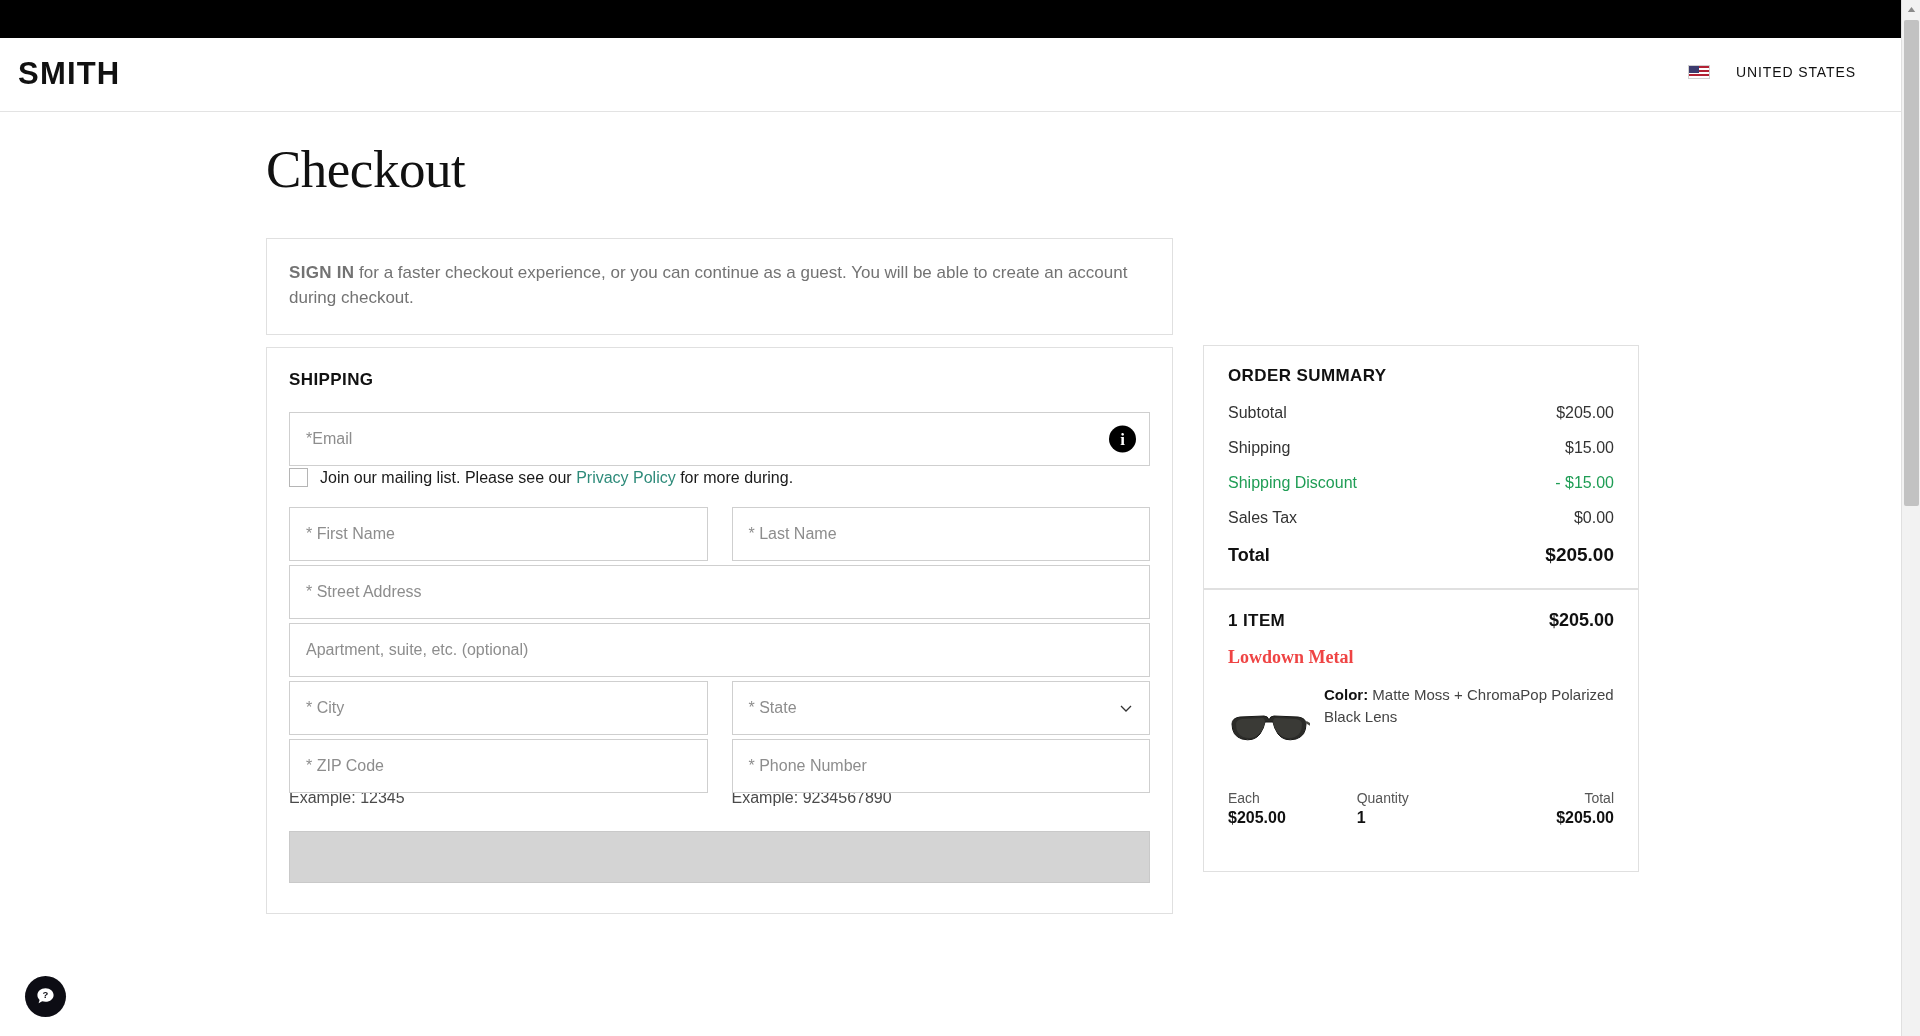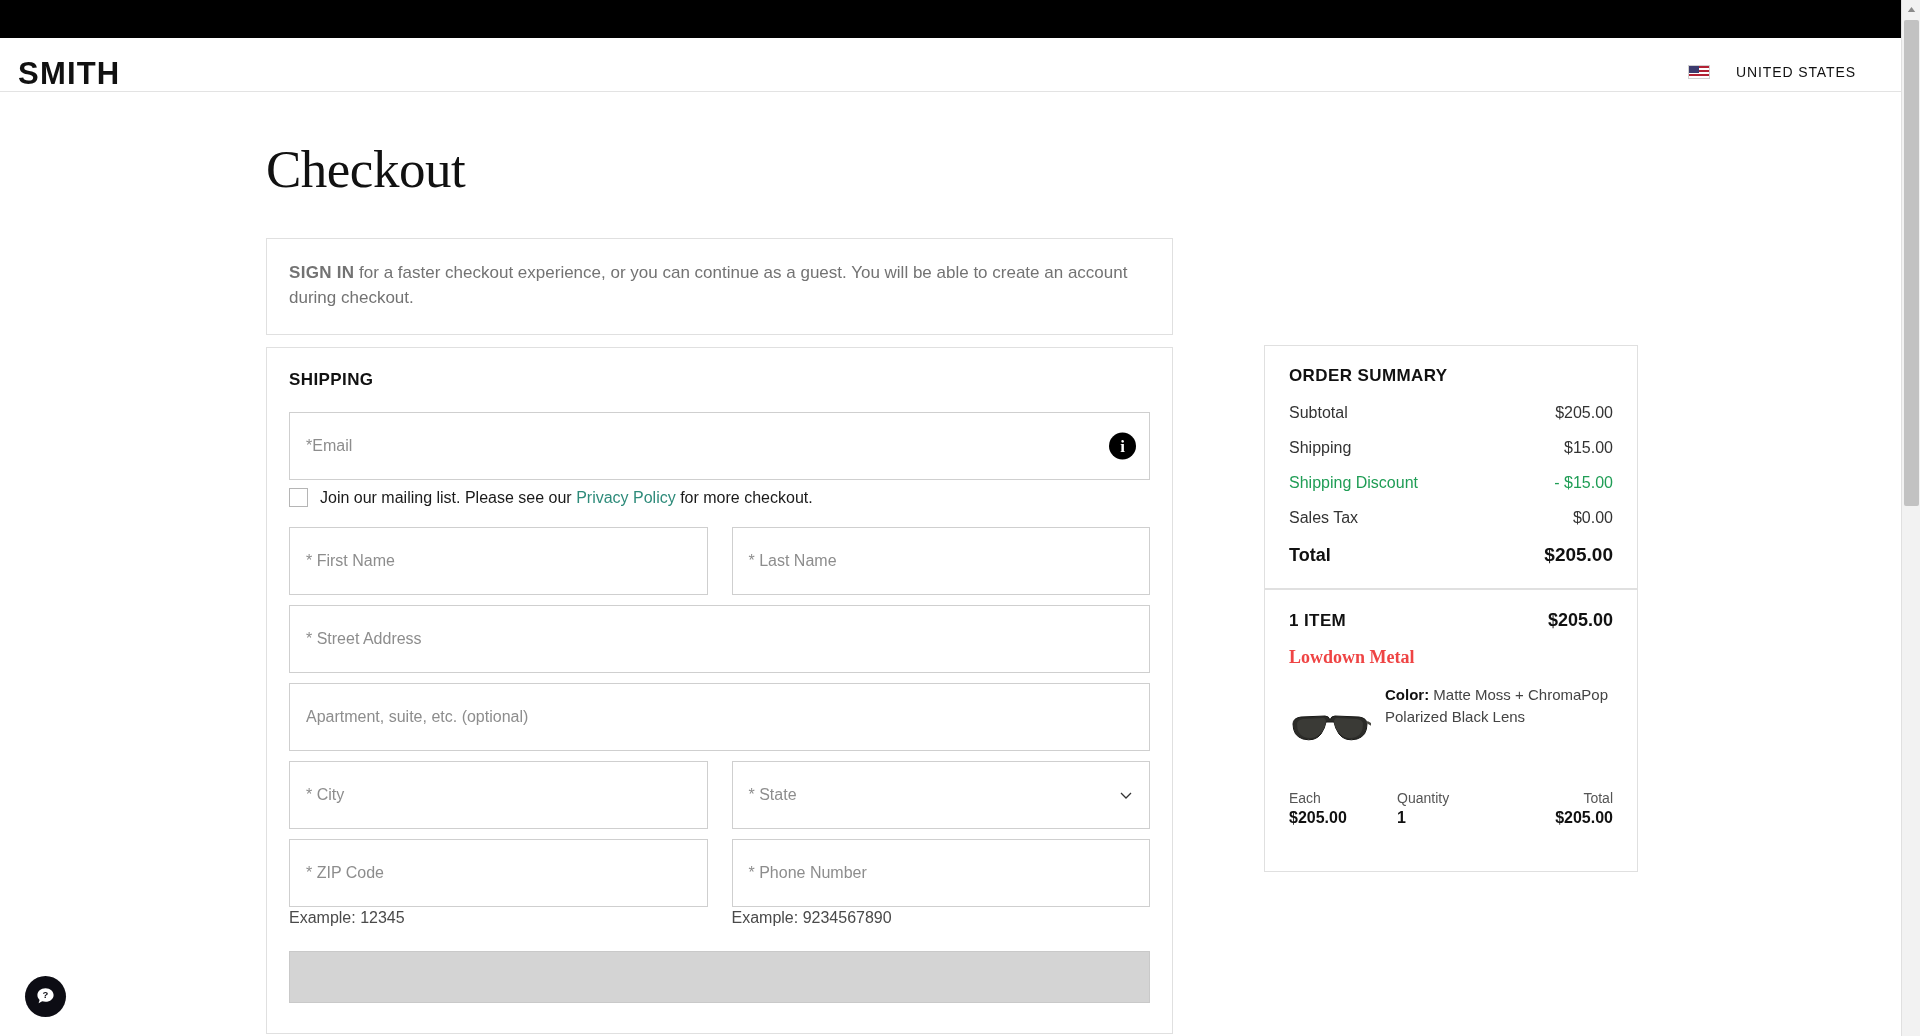--- a/index.html
+++ b/index.html
@@ -15,21 +15,21 @@
   
   .topbar {
     position: absolute; top: 0; left: 0;
     width: 1901px; height: 38px;
     background: #000000;
   }
 
   
   .header {
     position: absolute; top: 38px; left: 0;
-    width: 1901px; height: 54px;
+    width: 1901px; height: 74px;
     background: #ffffff;
     border-bottom: 1px solid #e3e3e3;
   }
   .logo {
     position: absolute; left: 18px; top: 18px;
     font-size: 31px; font-weight: 700;
     letter-spacing: 1.2px; color: #111;
     font-family: "Liberation Sans", sans-serif;
   }
   .country {
@@ -89,25 +89,25 @@
   .shipping-box { border-top: 1px solid #e0e0e0; }
 
   .section-title {
     font-size: 17px; font-weight: 700; color: #111;
     letter-spacing: 0.4px; margin-bottom: 22px;
   }
 
   .field {
     position: relative;
     border: 1px solid #cfcfcf;
-    height: 68px;
+    height: 54px;
     display: flex; align-items: center;
     padding: 0 16px;
     background: #fff;
-    margin-bottom: 10px;
+    margin-bottom: 4px;
     cursor: text;
   }
   .field .ph { font-size: 16px; color: #8d8d8d; }
   .field.select { cursor: pointer; }
 
   .info-icon {
     position: absolute; right: 13px; top: 50%;
     transform: translateY(-50%);
     width: 27px; height: 27px; border-radius: 50%;
     background: #000; color: #fff;
@@ -142,21 +142,21 @@
   .hint { flex: 1; font-size: 16px; color: #4a4a4a; }
 
   .submit-btn {
     height: 52px; background: #d4d4d4;
     border: 1px solid #c9c9c9;
     margin-top: 24px;
     cursor: pointer;
   }
 
   
-  .right-col { position: absolute; left: 1264px; top: 345px; width: 374px; }
+  .right-col { position: absolute; left: 1203px; top: 345px; width: 436px; }
 
   .card {
     border: 1px solid #e0e0e0;
     background: #fff;
     padding: 20px 24px 22px 24px;
   }
   .card-title {
     font-size: 17px; font-weight: 700; color: #111;
     letter-spacing: 0.4px; margin-bottom: 18px;
   }
@@ -261,21 +261,21 @@
     <div class="field">
       <span class="ph">*Email</span>
       <span class="info-icon">i</span>
     </div>
 
     <div class="mail-row">
       <span class="checkbox"></span>
       <span class="mail-text">
         <span>Join our mailing list. Please see our</span>
         <span class="link">Privacy Policy</span>
-        <span>for more checkout.</span>
+        <span>for more during.</span>
       </span>
     </div>
 
     <div class="row2">
       <div class="field">
         <span class="ph">* First Name</span>
       </div>
       <div class="field">
         <span class="ph">* Last Name</span>
       </div>

